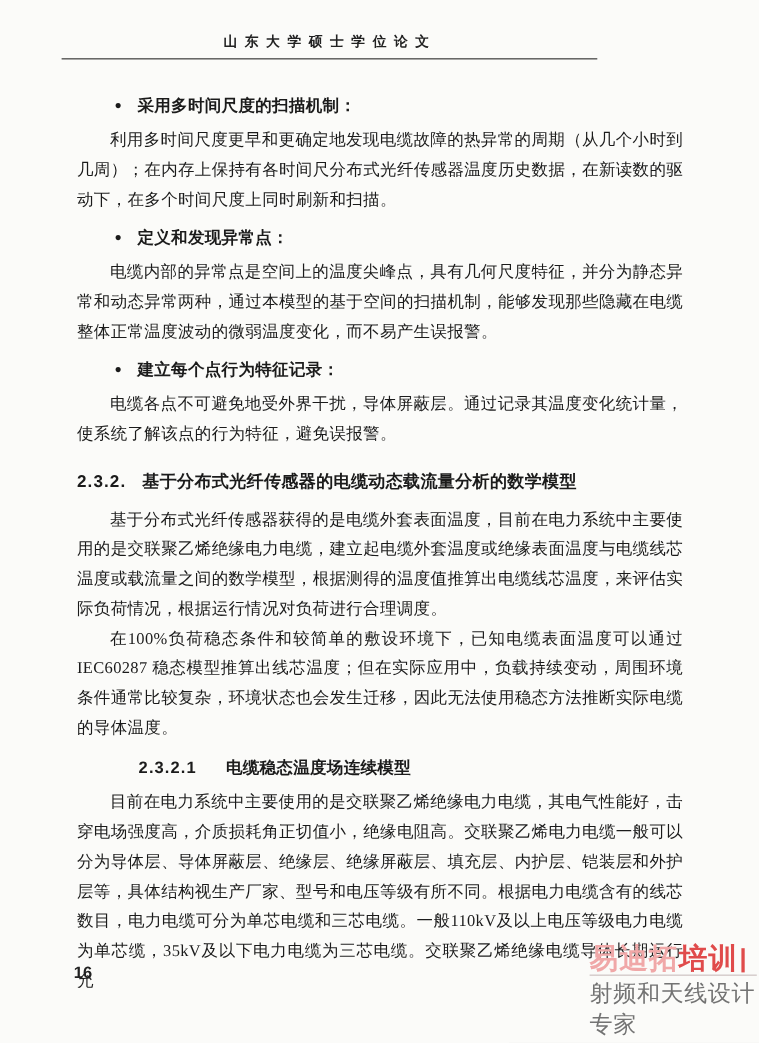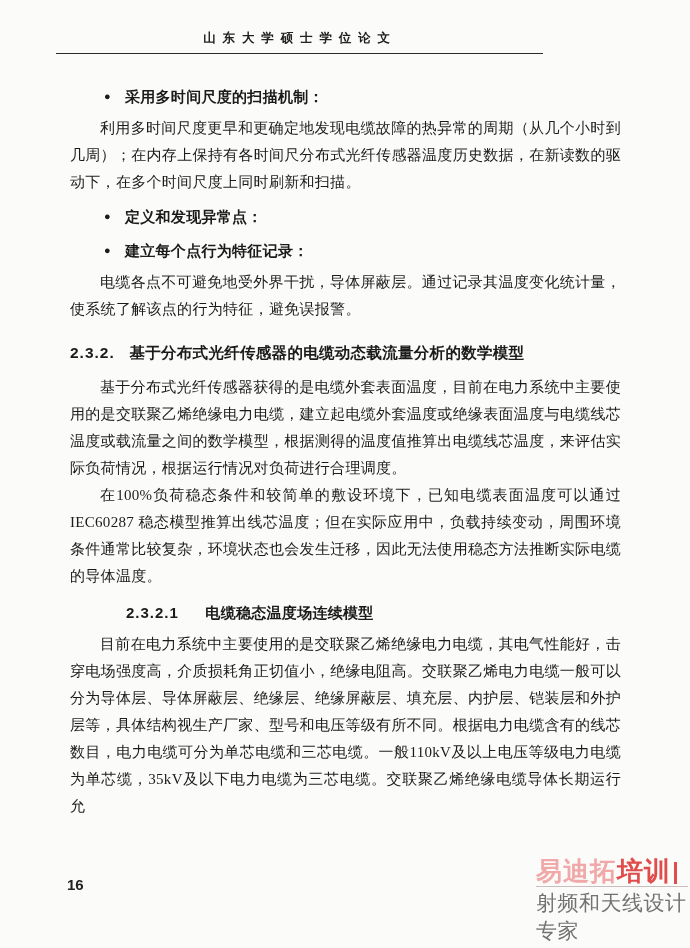--- a/index.html
+++ b/index.html
@@ -100,20 +100,21 @@
     <div class="bullet-item">
       <span class="bullet-marker">●</span>
       <span>采用多时间尺度的扫描机制：</span>
     </div>
     <p class="para">利用多时间尺度更早和更确定地发现电缆故障的热异常的周期（从几个小时到几周）；在内存上保持有各时间尺分布式光纤传感器温度历史数据，在新读数的驱动下，在多个时间尺度上同时刷新和扫描。</p>
 
     <div class="bullet-item">
       <span class="bullet-marker">●</span>
       <span>定义和发现异常点：</span>
     </div>
+    <p class="para">电缆内部的异常点是空间上的温度尖峰点，具有几何尺度特征，并分为静态异常和动态异常两种，通过本模型的基于空间的扫描机制，能够发现那些隐藏在电缆整体正常温度波动的微弱温度变化，而不易产生误报警。</p>
 
     <div class="bullet-item">
       <span class="bullet-marker">●</span>
       <span>建立每个点行为特征记录：</span>
     </div>
     <p class="para">电缆各点不可避免地受外界干扰，导体屏蔽层。通过记录其温度变化统计量，使系统了解该点的行为特征，避免误报警。</p>
 
     <h2 class="section-heading">
       <span class="num">2.3.2.</span>
       <span>基于分布式光纤传感器的电缆动态载流量分析的数学模型</span>

